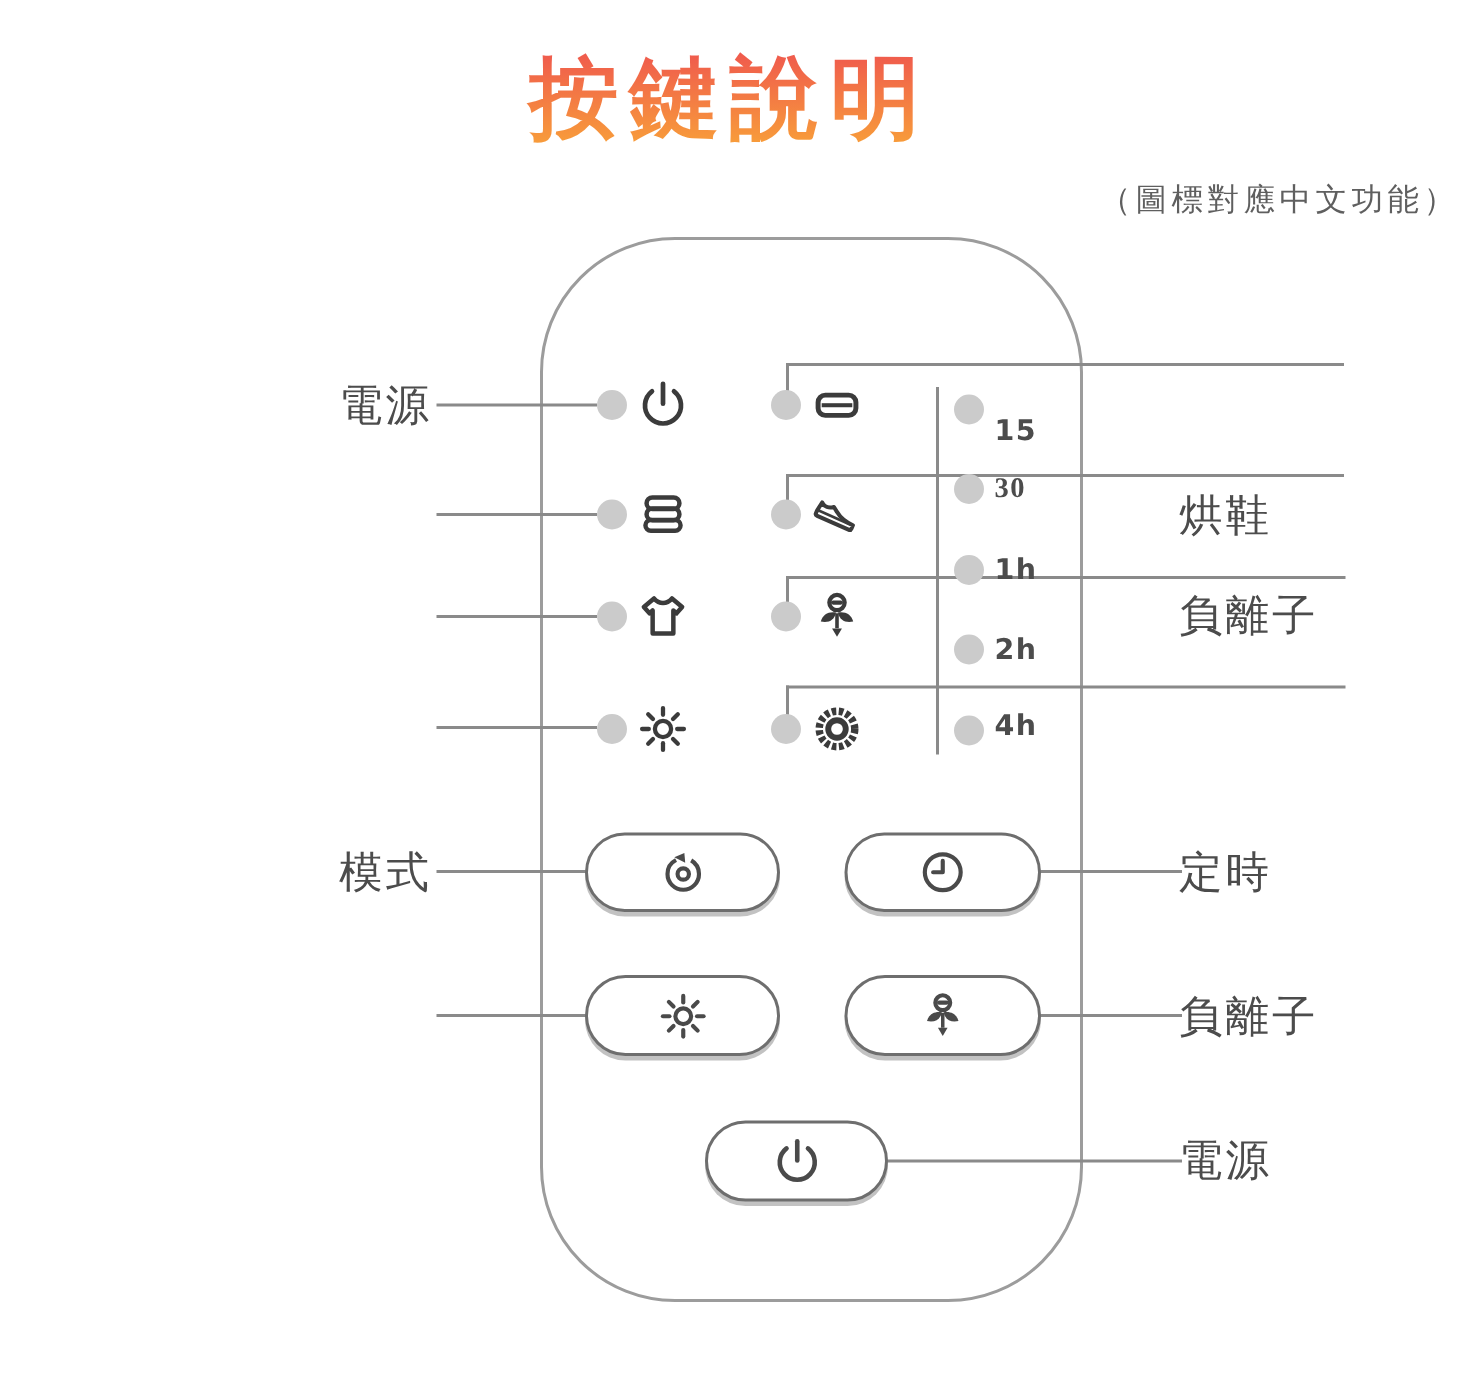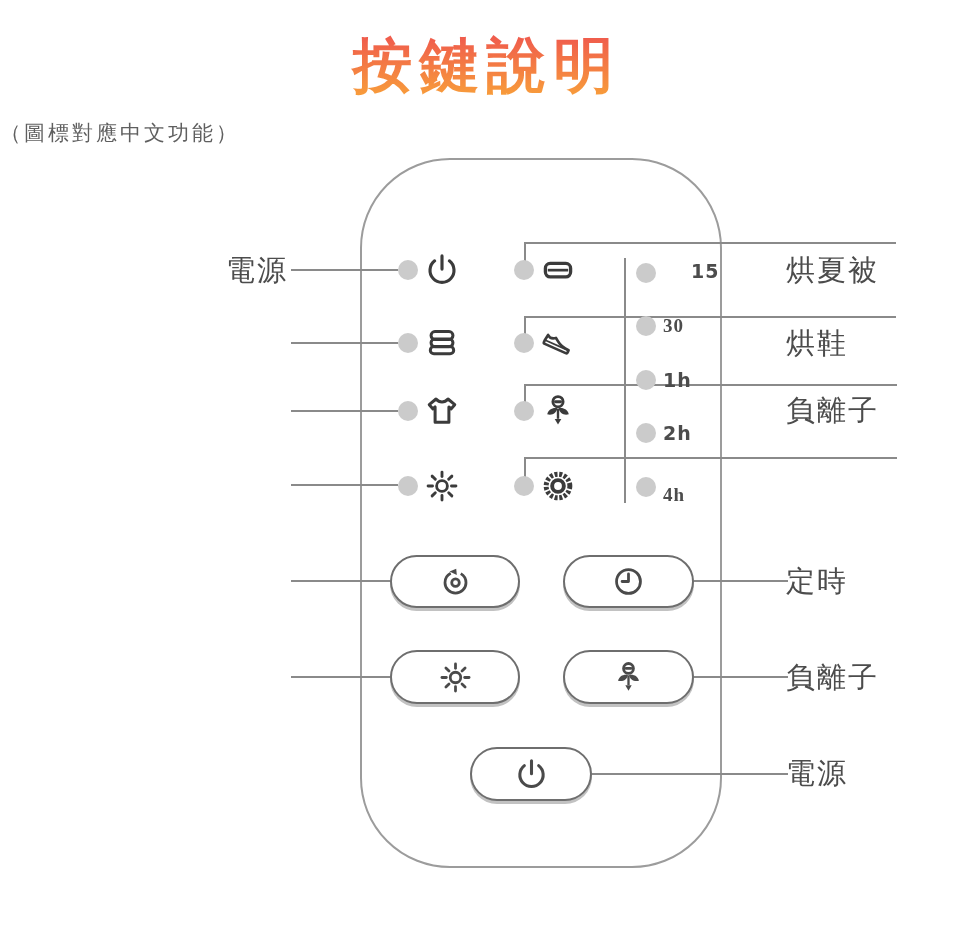--- a/index.html
+++ b/index.html
@@ -12,21 +12,21 @@
     font-size:60px;font-weight:bold;letter-spacing:7px;color:#f5803d;
   }
   @supports ((-webkit-background-clip:text) or (background-clip:text)){
     .page-title{
       background:linear-gradient(180deg,#ef574e 8%,#f89e3a 88%);
       -webkit-background-clip:text;background-clip:text;
       color:transparent;-webkit-text-fill-color:transparent;
     }
   }
   .page-subtitle{
-    position:absolute;left:0;right:0;top:119px;text-align:left;
+    position:absolute;left:0;right:0;top:119px;text-align:right;
     font-size:21px;color:#5f5f5f;letter-spacing:3px;
   }
   .remote-body{
     position:absolute;left:360px;top:158px;width:362px;height:710px;
     border:2px solid #9c9c9c;border-radius:90px;box-sizing:border-box;background:#fff;
   }
   .hline{position:absolute;height:1.5px;background:#8a8a8a;}
   .vline{position:absolute;width:1.5px;background:#8a8a8a;}
   .dot{position:absolute;width:20px;height:20px;border-radius:50%;background:#cbcbcb;}
   .icon{position:absolute;width:36px;height:36px;color:#3b3b3b;display:flex;align-items:center;justify-content:center;}
@@ -77,22 +77,22 @@
   <div class="hline" style="left:524px;top:457px;width:373px;"></div>
   <div class="vline" style="left:524px;top:457px;height:20px;"></div>
 
   <div class="hline" style="left:652px;top:580px;width:136px;"></div>
   <div class="hline" style="left:652px;top:676px;width:136px;"></div>
   <div class="hline" style="left:548px;top:773px;width:240px;"></div>
 
   <div class="vline" style="left:624px;top:258px;height:245px;"></div>
 
   <div class="label-left" style="top:250px;">電源</div>
-
-  <div class="label-right" style="top:250px;">烘夏被</div>
+  <div class="label-left" style="top:561px;">模式</div>
+
   <div class="label-right" style="top:323px;">烘鞋</div>
   <div class="label-right" style="top:390px;">負離子</div>
   <div class="label-right" style="top:561px;">定時</div>
   <div class="label-right" style="top:657px;">負離子</div>
   <div class="label-right" style="top:753px;">電源</div>
 
   <div class="dot" style="left:398px;top:260px;"></div>
   <div class="dot" style="left:398px;top:333px;"></div>
   <div class="dot" style="left:398px;top:401px;"></div>
   <div class="dot" style="left:398px;top:476px;"></div>
@@ -101,25 +101,25 @@
   <div class="dot" style="left:514px;top:333px;"></div>
   <div class="dot" style="left:514px;top:401px;"></div>
   <div class="dot" style="left:514px;top:476px;"></div>
 
   <div class="dot" style="left:636px;top:263px;"></div>
   <div class="dot" style="left:636px;top:316px;"></div>
   <div class="dot" style="left:636px;top:370px;"></div>
   <div class="dot" style="left:636px;top:423px;"></div>
   <div class="dot" style="left:636px;top:477px;"></div>
 
-  <div class="timer-label" style="top:259px;margin-left:28px;">15</div>
+  <div class="timer-label" style="top:275px;">15</div>
   <div class="timer-label" style="top:314px;font-family:Liberation Serif, serif;">30</div>
   <div class="timer-label" style="top:368px;">1h</div>
   <div class="timer-label" style="top:421px;text-align:right;">2h</div>
-  <div class="timer-label" style="top:483px;font-family:Liberation Serif, serif;">4h</div>
+  <div class="timer-label" style="top:472px;">4h</div>
 
   <div class="icon" style="left:424px;top:252px;">
     <svg viewBox="0 0 24 24" fill="none">
       <path d="M16.9 5.9a8 8 0 1 1-9.8 0" stroke-width="2.1" stroke-linecap="round"></path>
       <line x1="12" y1="2.6" x2="12" y2="11.4" stroke-width="2.1" stroke-linecap="round"></line>
     </svg>
   </div>
   <div class="icon" style="left:424px;top:325px;">
     <svg viewBox="0 0 24 24" fill="none">
       <rect x="4.7" y="4.4" width="14.6" height="5.2" rx="2.6" stroke-width="2"></rect>

